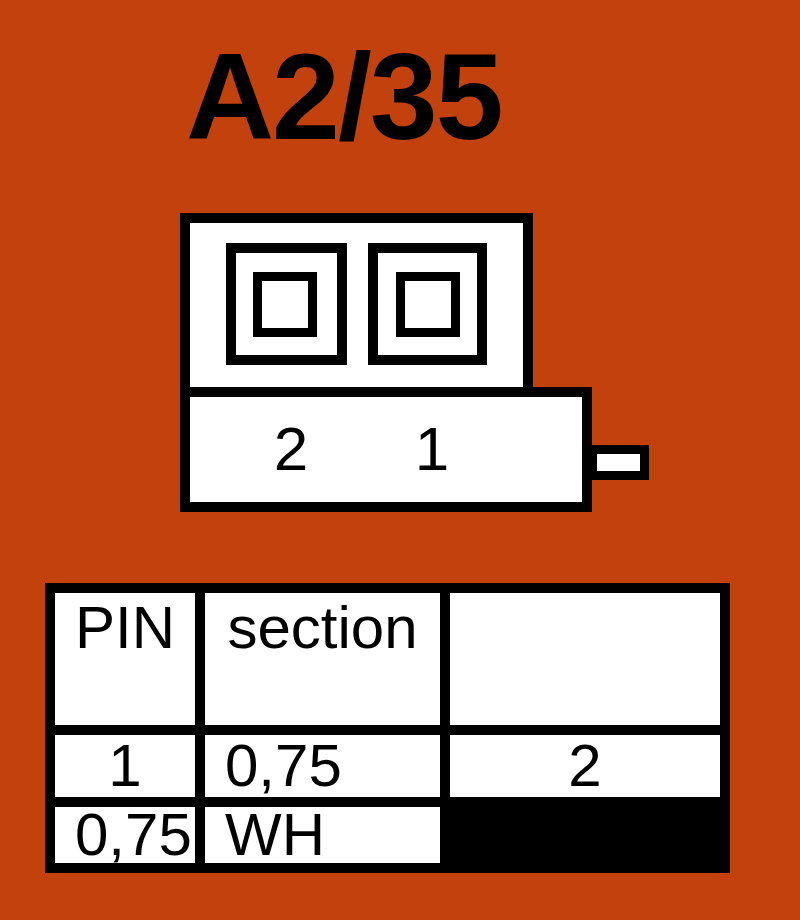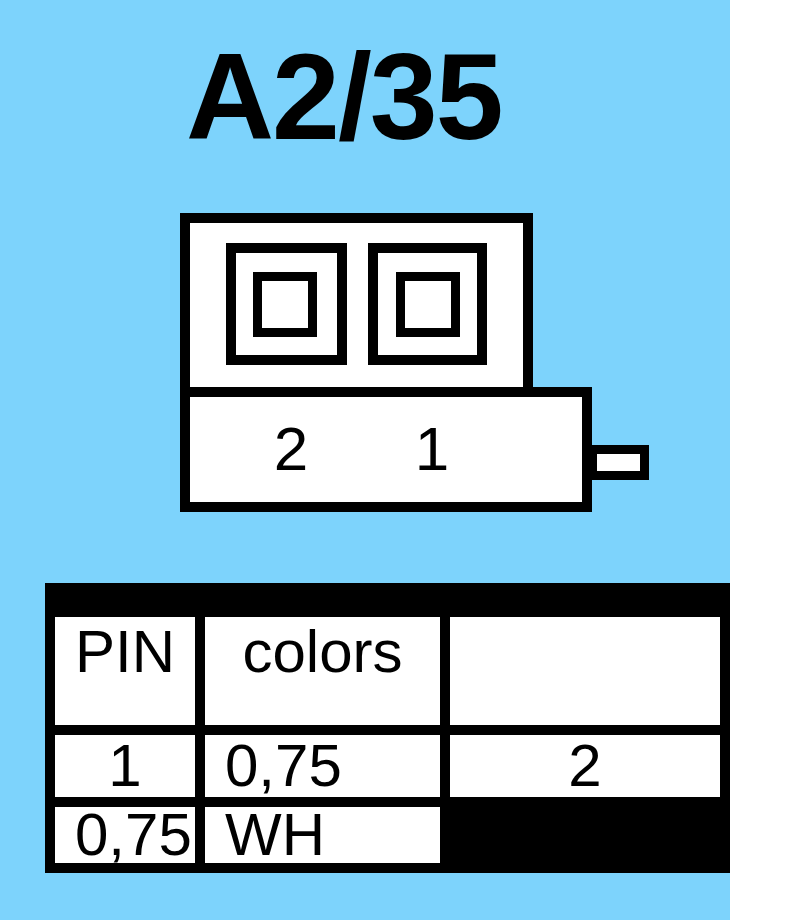--- a/index.html
+++ b/index.html
@@ -2,23 +2,23 @@
 <html><head>
 <meta charset="utf-8">
 <style>
   html, body {
     margin: 0;
     padding: 0;
     background: #ffffff;
   }
   .stage {
     position: relative;
-    width: 730px;
+    width: 800px;
     height: 920px;
-    background: #7dd3fc;
+    background: #c2410c;
     font-family: "Liberation Sans", sans-serif;
     color: #000000;
     overflow: hidden;
   }
   
   .title {
     position: absolute;
     left: 186px;
     top: 36px;
     font-size: 122px;
@@ -68,21 +68,20 @@
   }
   .cell {
     background: #ffffff;
     overflow: hidden;
   }
   .cell.hdr {
     font-size: 60px;
     line-height: 70px;
     text-align: center;
     padding-top: 0;
-    margin-top: 24px;
   }
   .cell.body {
     display: flex;
     align-items: center;
     font-size: 60px;
     line-height: 1;
   }
   .cell.body.c-pin { justify-content: center; }
   .cell.body.c-left { justify-content: flex-start; padding-left: 20px; }
   .hdr-line { display: block; }
@@ -106,21 +105,21 @@
     <div class="pin-num pin-num-1">1</div>
   </div>
 
   <div class="pintable">
 
     <div class="cell hdr">
       <span class="hdr-line">PIN</span>
       <span class="hdr-line"></span>
     </div>
     <div class="cell hdr">
-      <span class="hdr-line">colors</span>
+      <span class="hdr-line">section</span>
     </div>
     <div class="cell hdr">
     </div>
 
     <div class="cell body c-pin">1</div>
     <div class="cell body c-left">0,75</div>
 
     <div class="cell body c-pin">2</div>
     <div class="cell body c-left">0,75</div>
     <div class="cell body c-left">WH</div>

